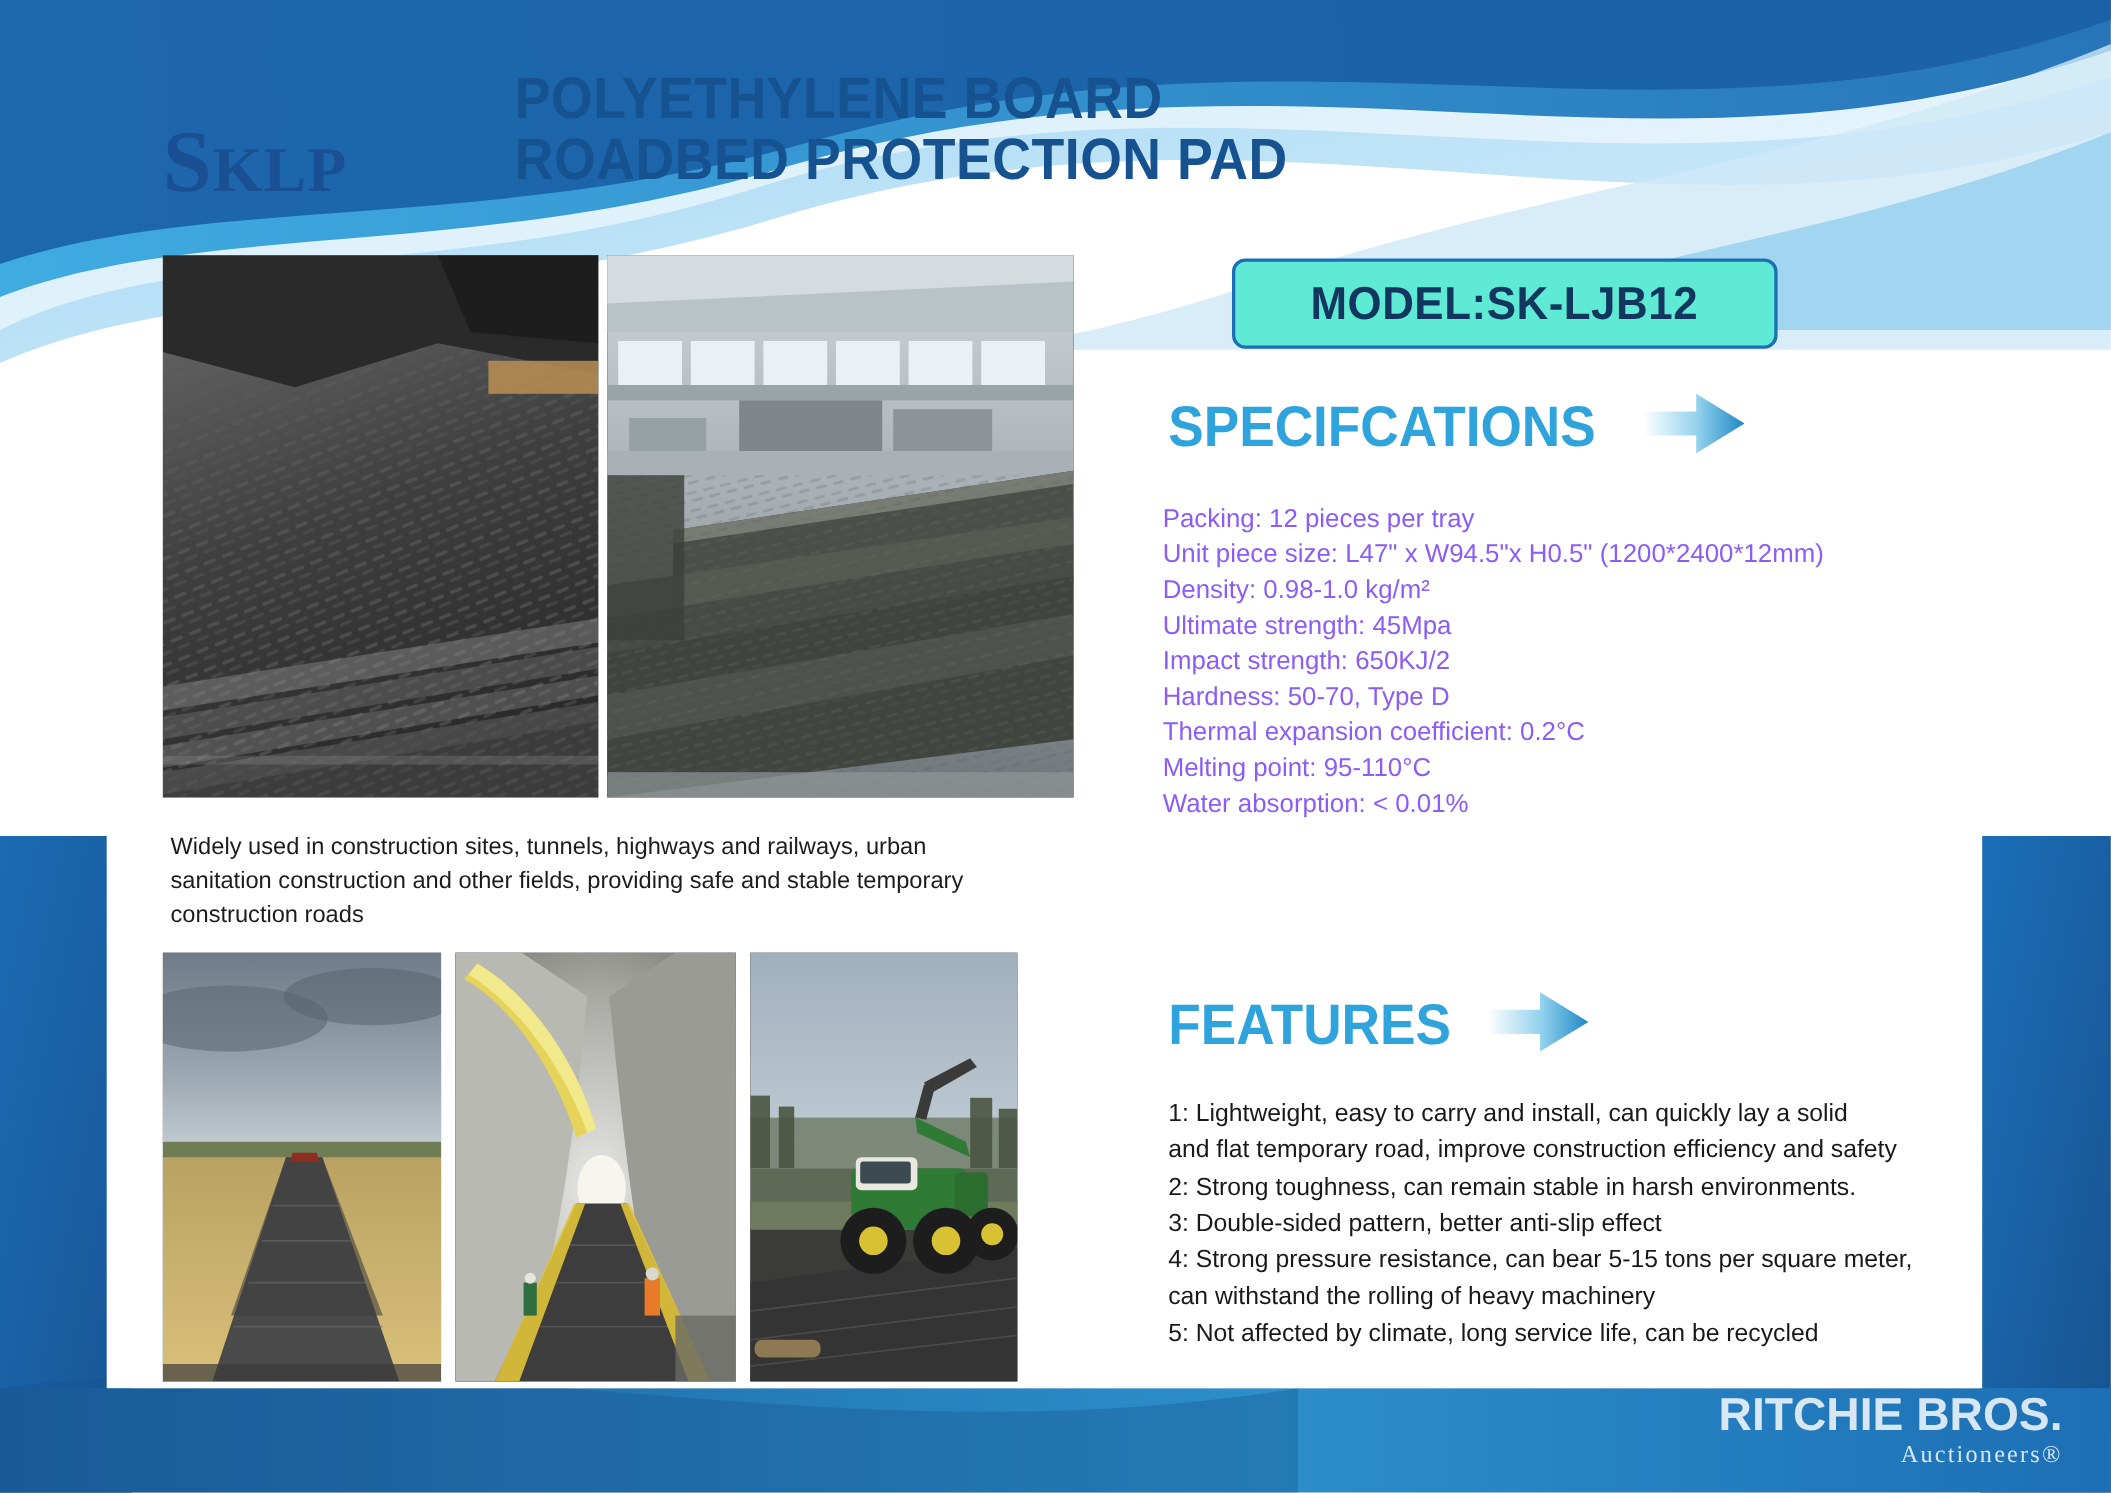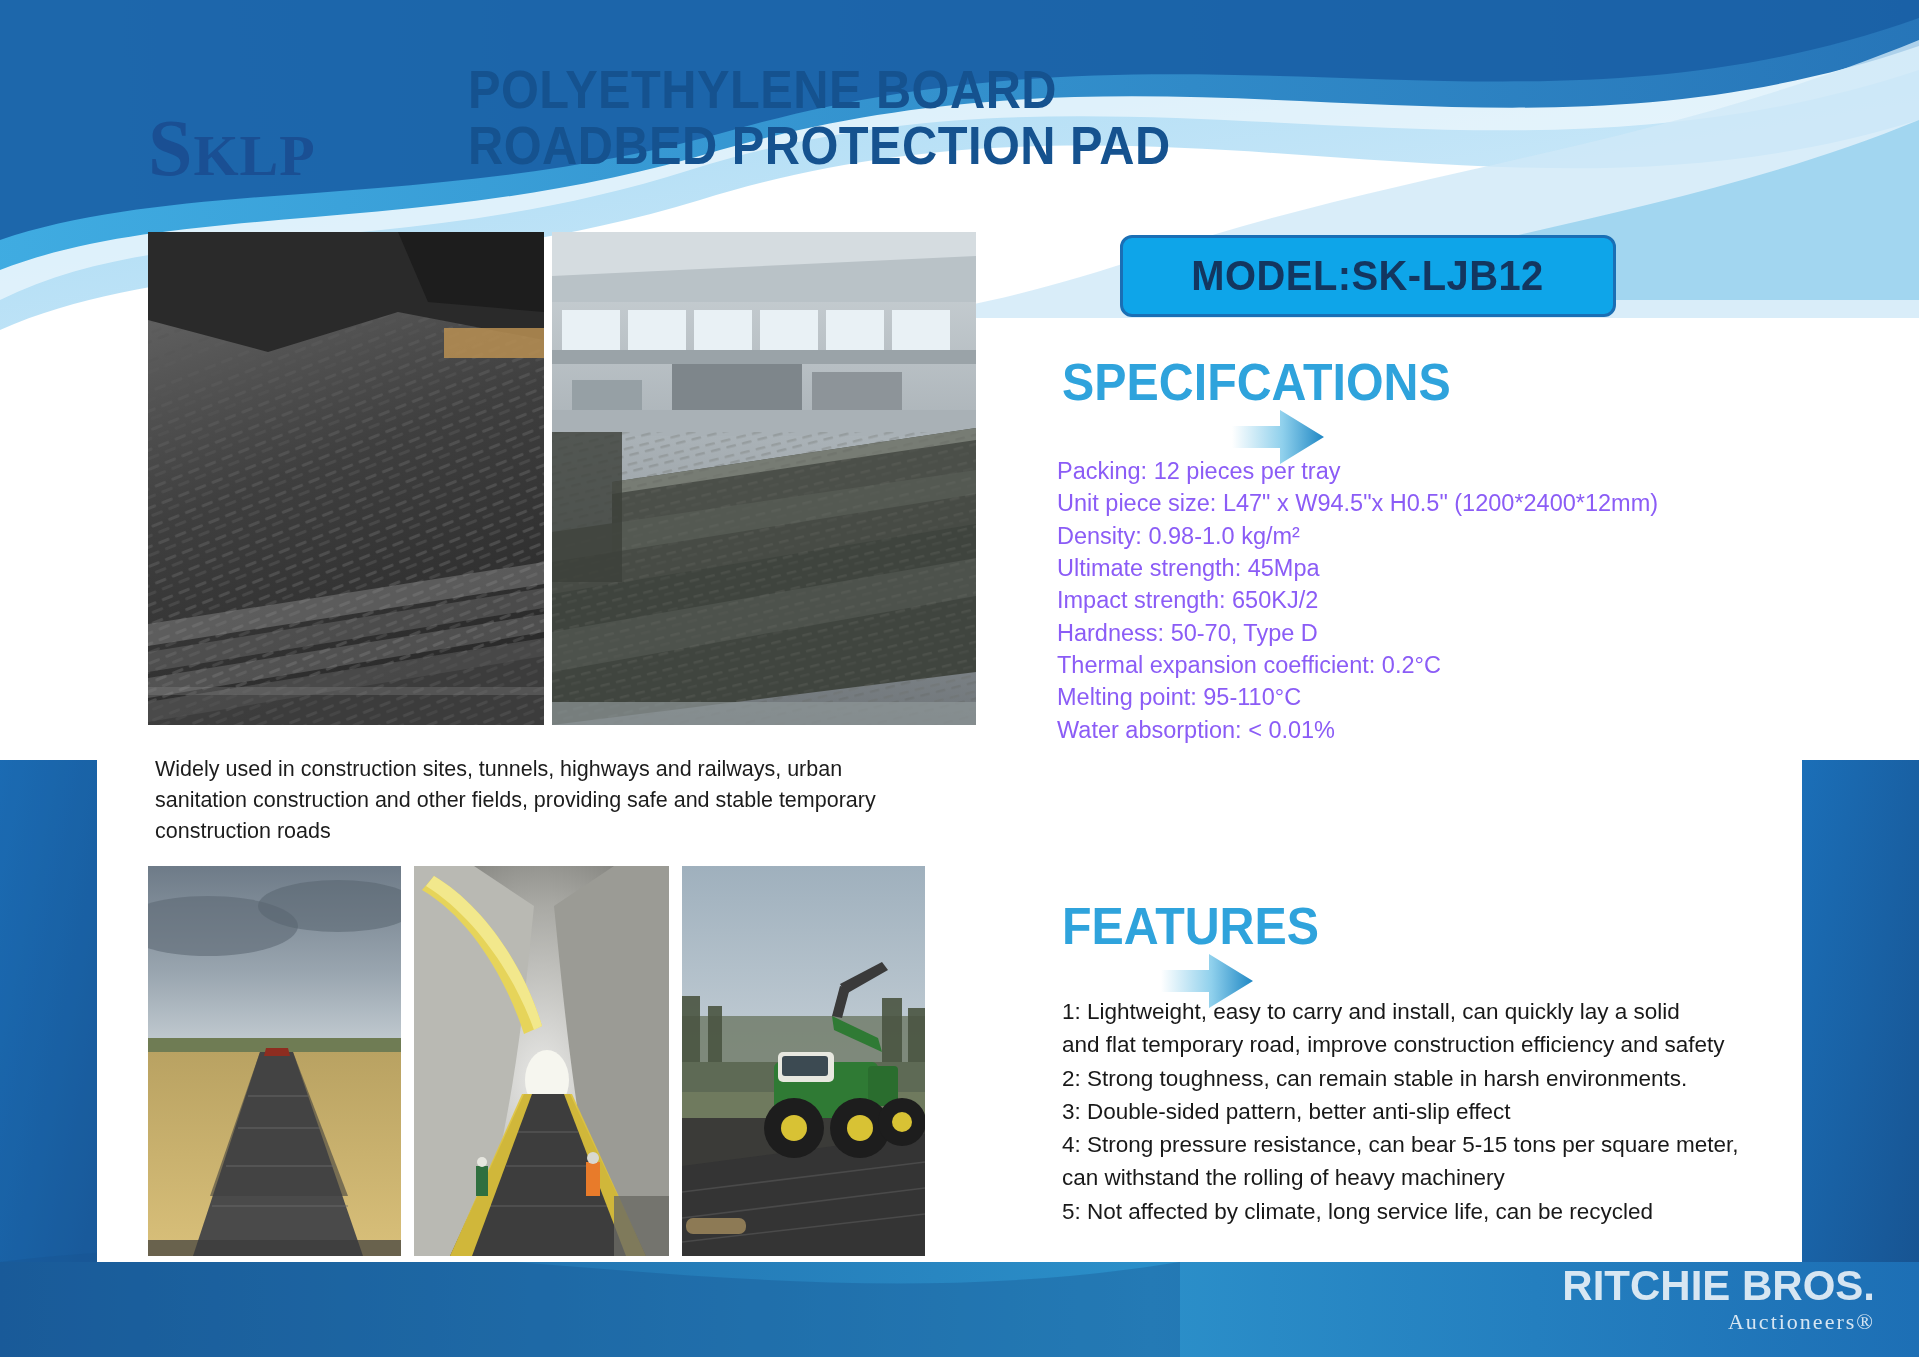--- a/index.html
+++ b/index.html
@@ -47,29 +47,29 @@
   .caption{
     position:absolute;left:155px;top:754px;width:770px;
     font-size:21.5px;line-height:1.45;color:#1c1c1c;
   }
 
   
   .model-box{
     position:absolute;left:1120px;top:235px;width:490px;height:76px;
     border:3px solid #1a6fb5;border-radius:12px;
     display:flex;align-items:center;justify-content:center;
-    background:#0ea5e9;
+    background:#5eead4;
   }
   .model-box span{
     color:#13365f;font-weight:700;font-size:42px;letter-spacing:0.5px;
     transform:scaleX(0.95);
   }
 
   .sec-head{
-    position:absolute;display:flex;align-items:center;flex-direction:column;
+    position:absolute;display:flex;align-items:flex-end;
   }
   .sec-head .txt{
     color:#2fa3dc;font-weight:700;font-size:52px;letter-spacing:0px;
     transform:scaleX(0.93);transform-origin:left center;
     line-height:1;
   }
   .arrow{margin-left:14px;display:block;}
 
   .spec-list{
     position:absolute;left:1057px;top:455px;width:830px;

